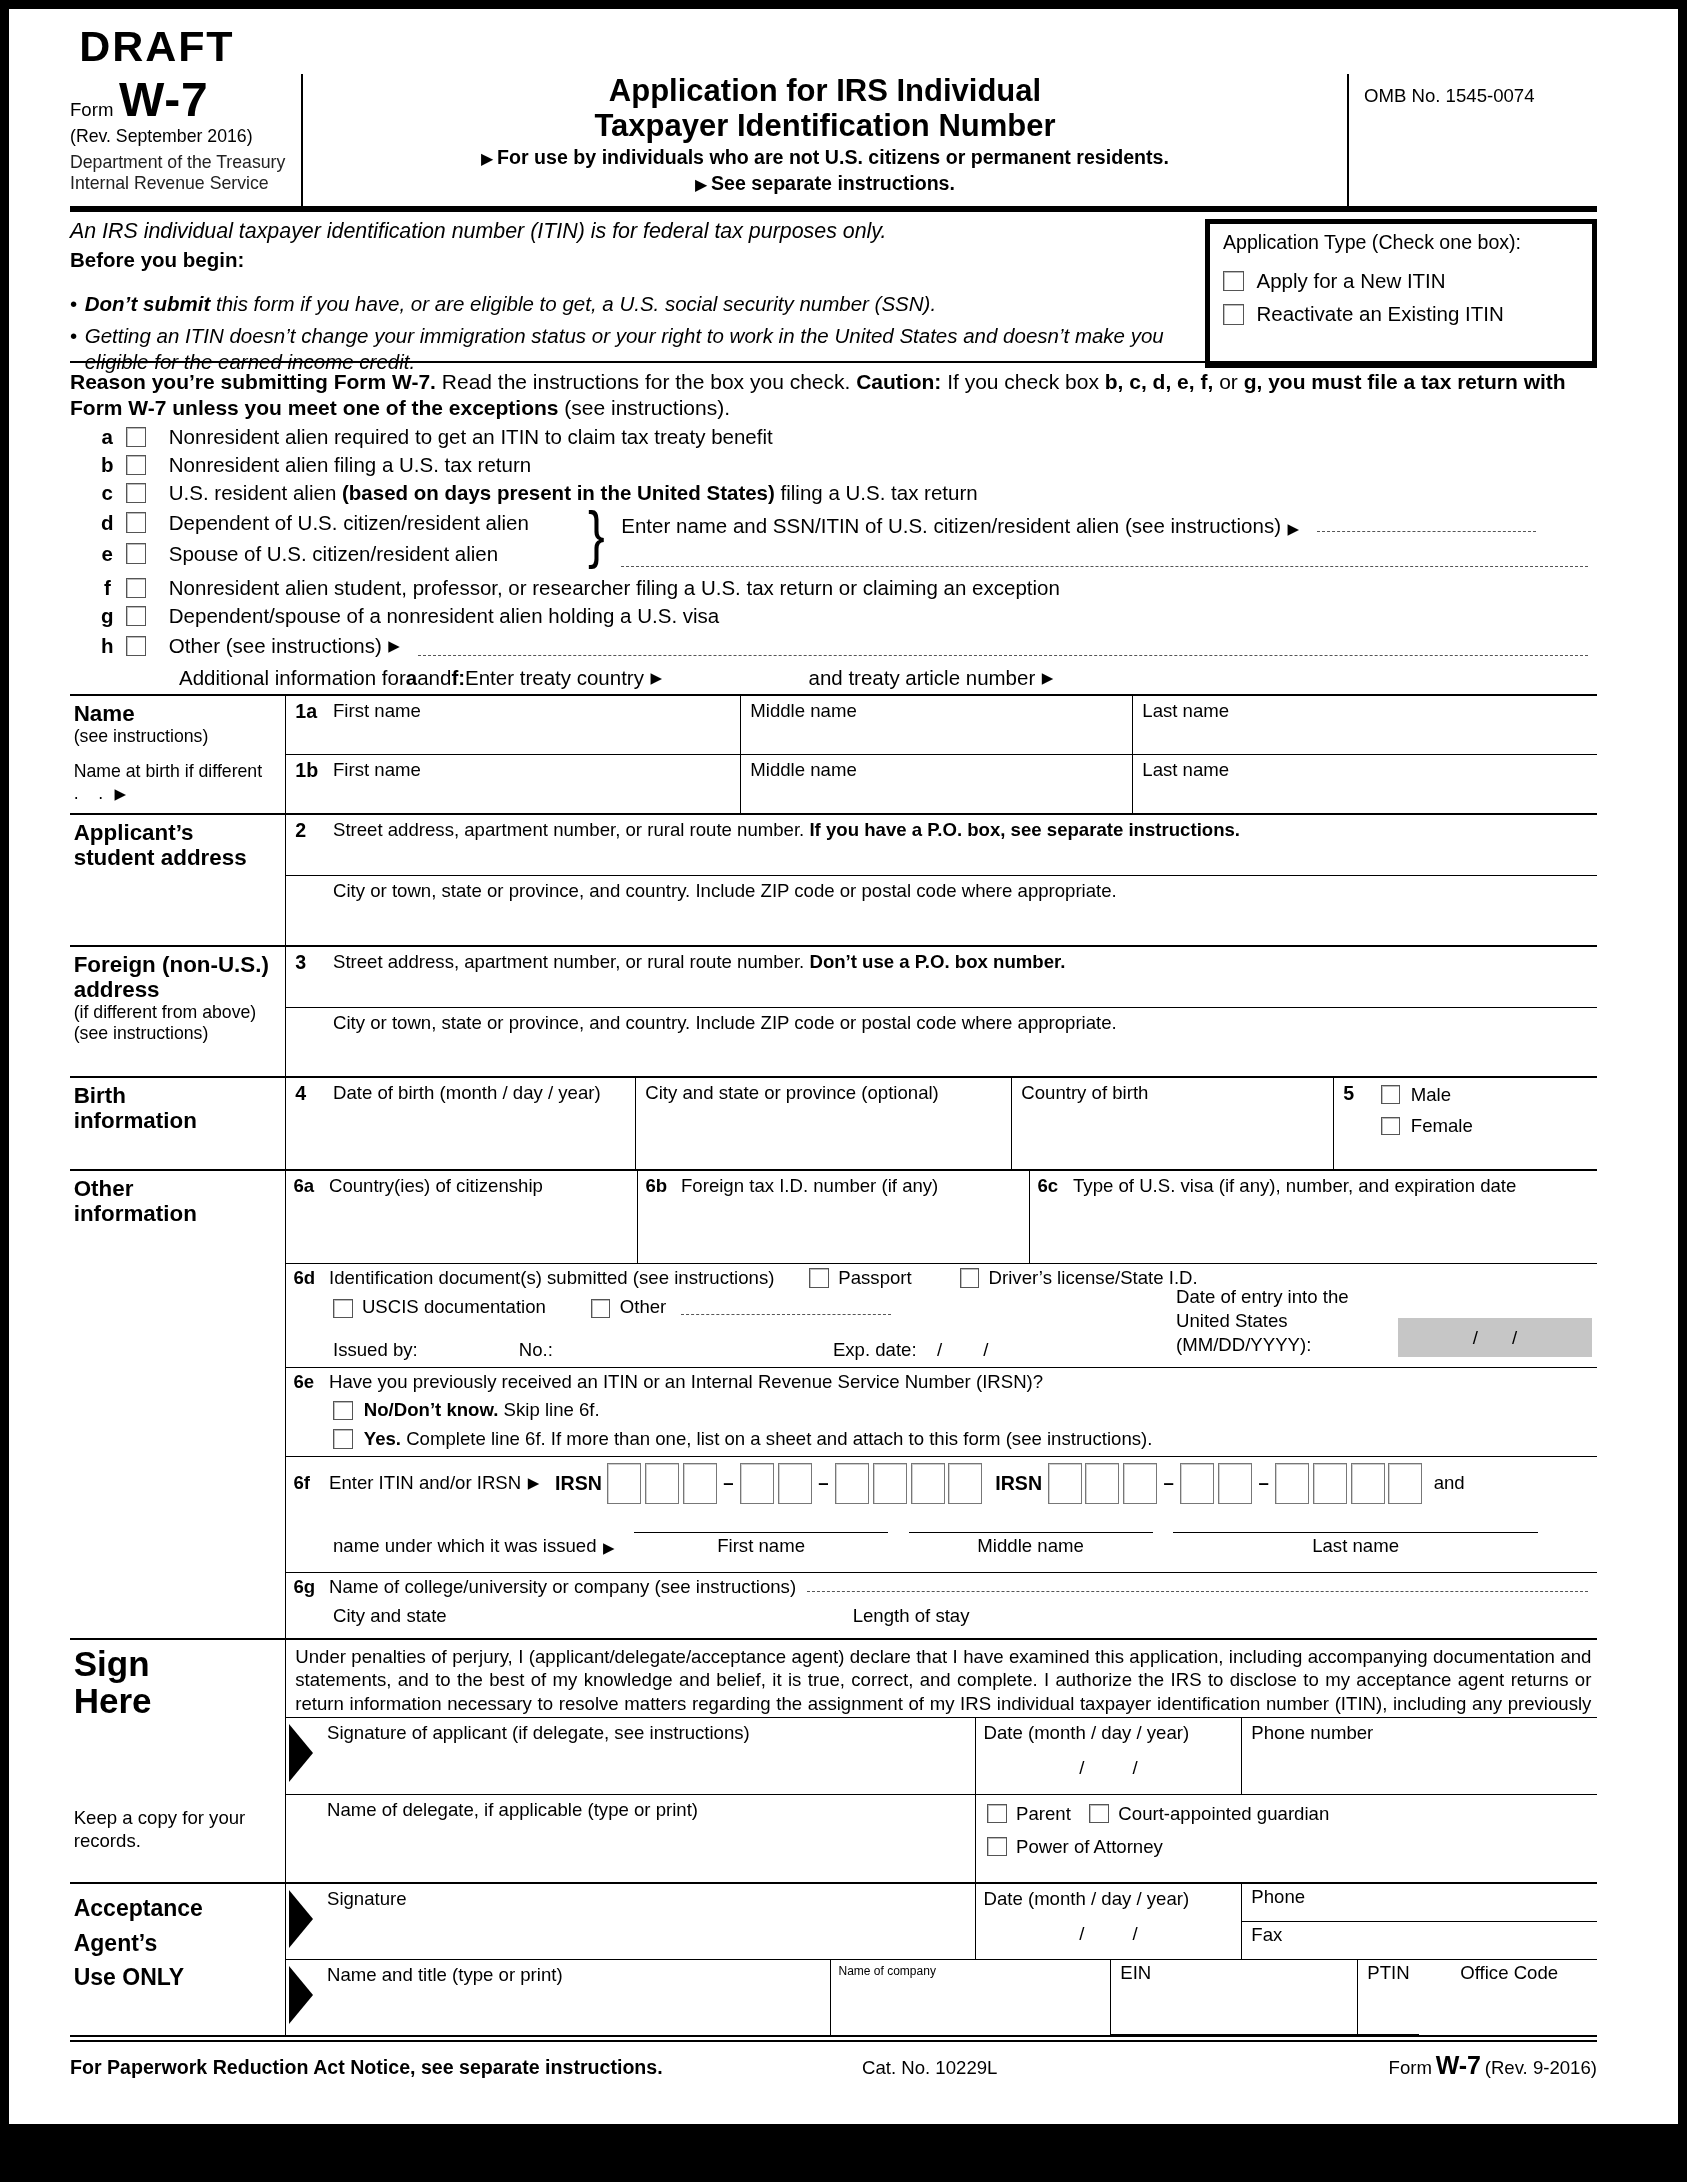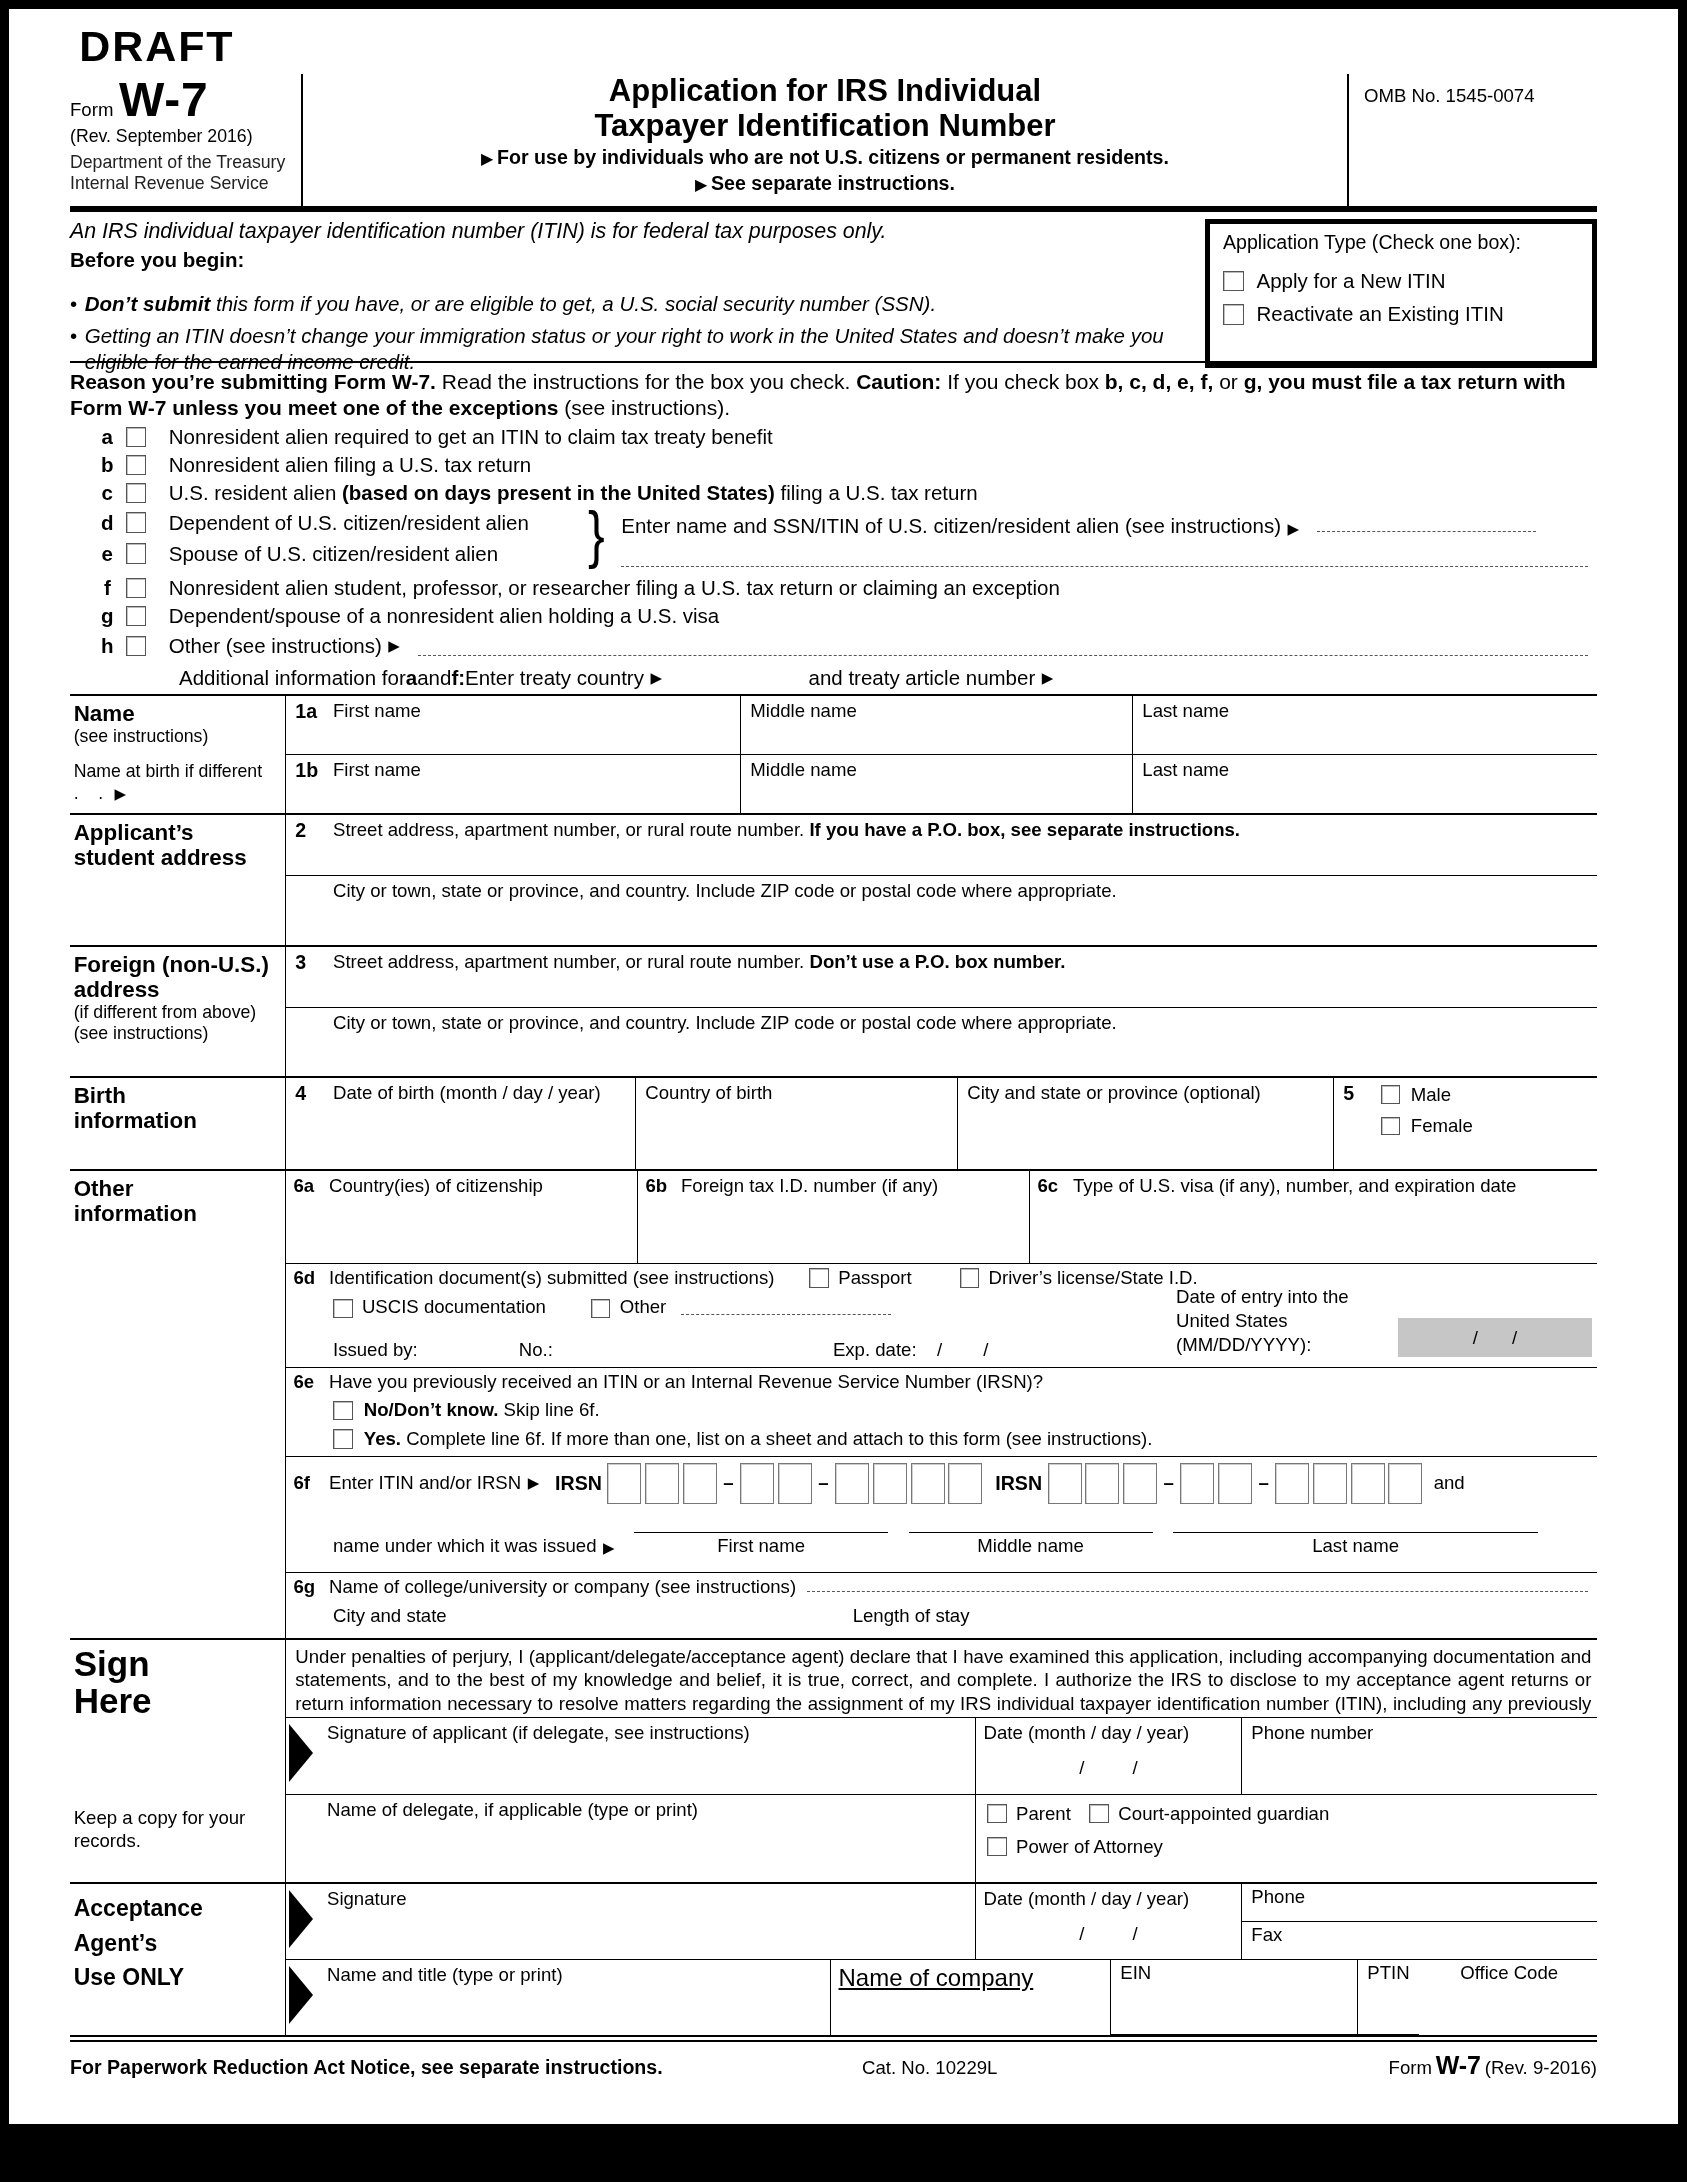--- a/index.html
+++ b/index.html
@@ -166,21 +166,21 @@
   .mr22{margin-right:18.6px;}
   .mt10{margin-top:11.2px;}
 
   .agbig{font-size:23px;font-weight:bold;line-height:1.25;padding-top:5.6px;}
   .arow1{height:76px;display:flex;border-bottom:1.9px solid #000;position:relative;}
   .ac3{flex:1;display:flex;flex-direction:column;font-size:18.6px;}
   .phonecell{flex:1;border-bottom:1.9px solid #000;padding:1.9px 9.3px;}
   .faxcell{flex:1;padding:1.9px 9.3px;}
   .arow2{height:75px;display:flex;position:relative;}
   .nb1{width:545px;border-right:1.9px solid #000;padding:3.7px 7.5px 0 41px;font-size:18.6px;}
-  .nb2{width:280px;border-right:1.9px solid #000;padding:3.7px 7.5px;font-size:24px;text-decoration:underline;}
+  .nb2{width:280px;border-right:1.9px solid #000;padding:3.7px 7.5px;font-size:12px;}
   .nb3{flex:1;display:flex;font-size:18.6px;gap:32px;}
   .einrow{flex:1;display:flex;border-bottom:1.9px solid #000;}
   .eincell{width:247px;border-right:1.9px solid #000;padding:1.9px 9.3px;}
   .ptincell{flex:1;padding:1.9px 9.3px;}
   .officecell{flex:1;padding:1.9px 9.3px;}
 
   .footrow{display:flex;align-items:baseline;margin-top:9.3px;font-size:19.6px;}
   .fnotice{font-weight:bold;width:792px;}
   .fcat{width:382px;font-size:18.6px;}
   .fright{flex:1;text-align:right;font-size:18.6px;}
@@ -390,25 +390,25 @@
         <div class="lab">
           <div class="labbig">Birth</div>
           <div class="labbig">information</div>
         </div>
         <div class="cont">
           <div class="brow">
             <div class="bc bc1">
                 <span class="num">4</span>
                 <span class="flab">Date of birth (month / day / year)</span>
               </div>
+            <div class="bc bc3">
+                <span class="flab" actable="false">City and state or province (optional)</span>
+              </div>
             <div class="bc bc2">
                 <span class="flab">Country of birth</span>
-              </div>
-            <div class="bc bc3">
-                <span class="flab" actable="false">City and state or province (optional)</span>
               </div>
             <div class="bc bc4">
               <span class="num">5</span>
               <div class="sexcol">
                 <div class="sexopt">
                     <span class="cbox"></span>
                     <span>Male</span>
                   </div>
                 <div class="sexopt">
                     <span class="cbox"></span>

